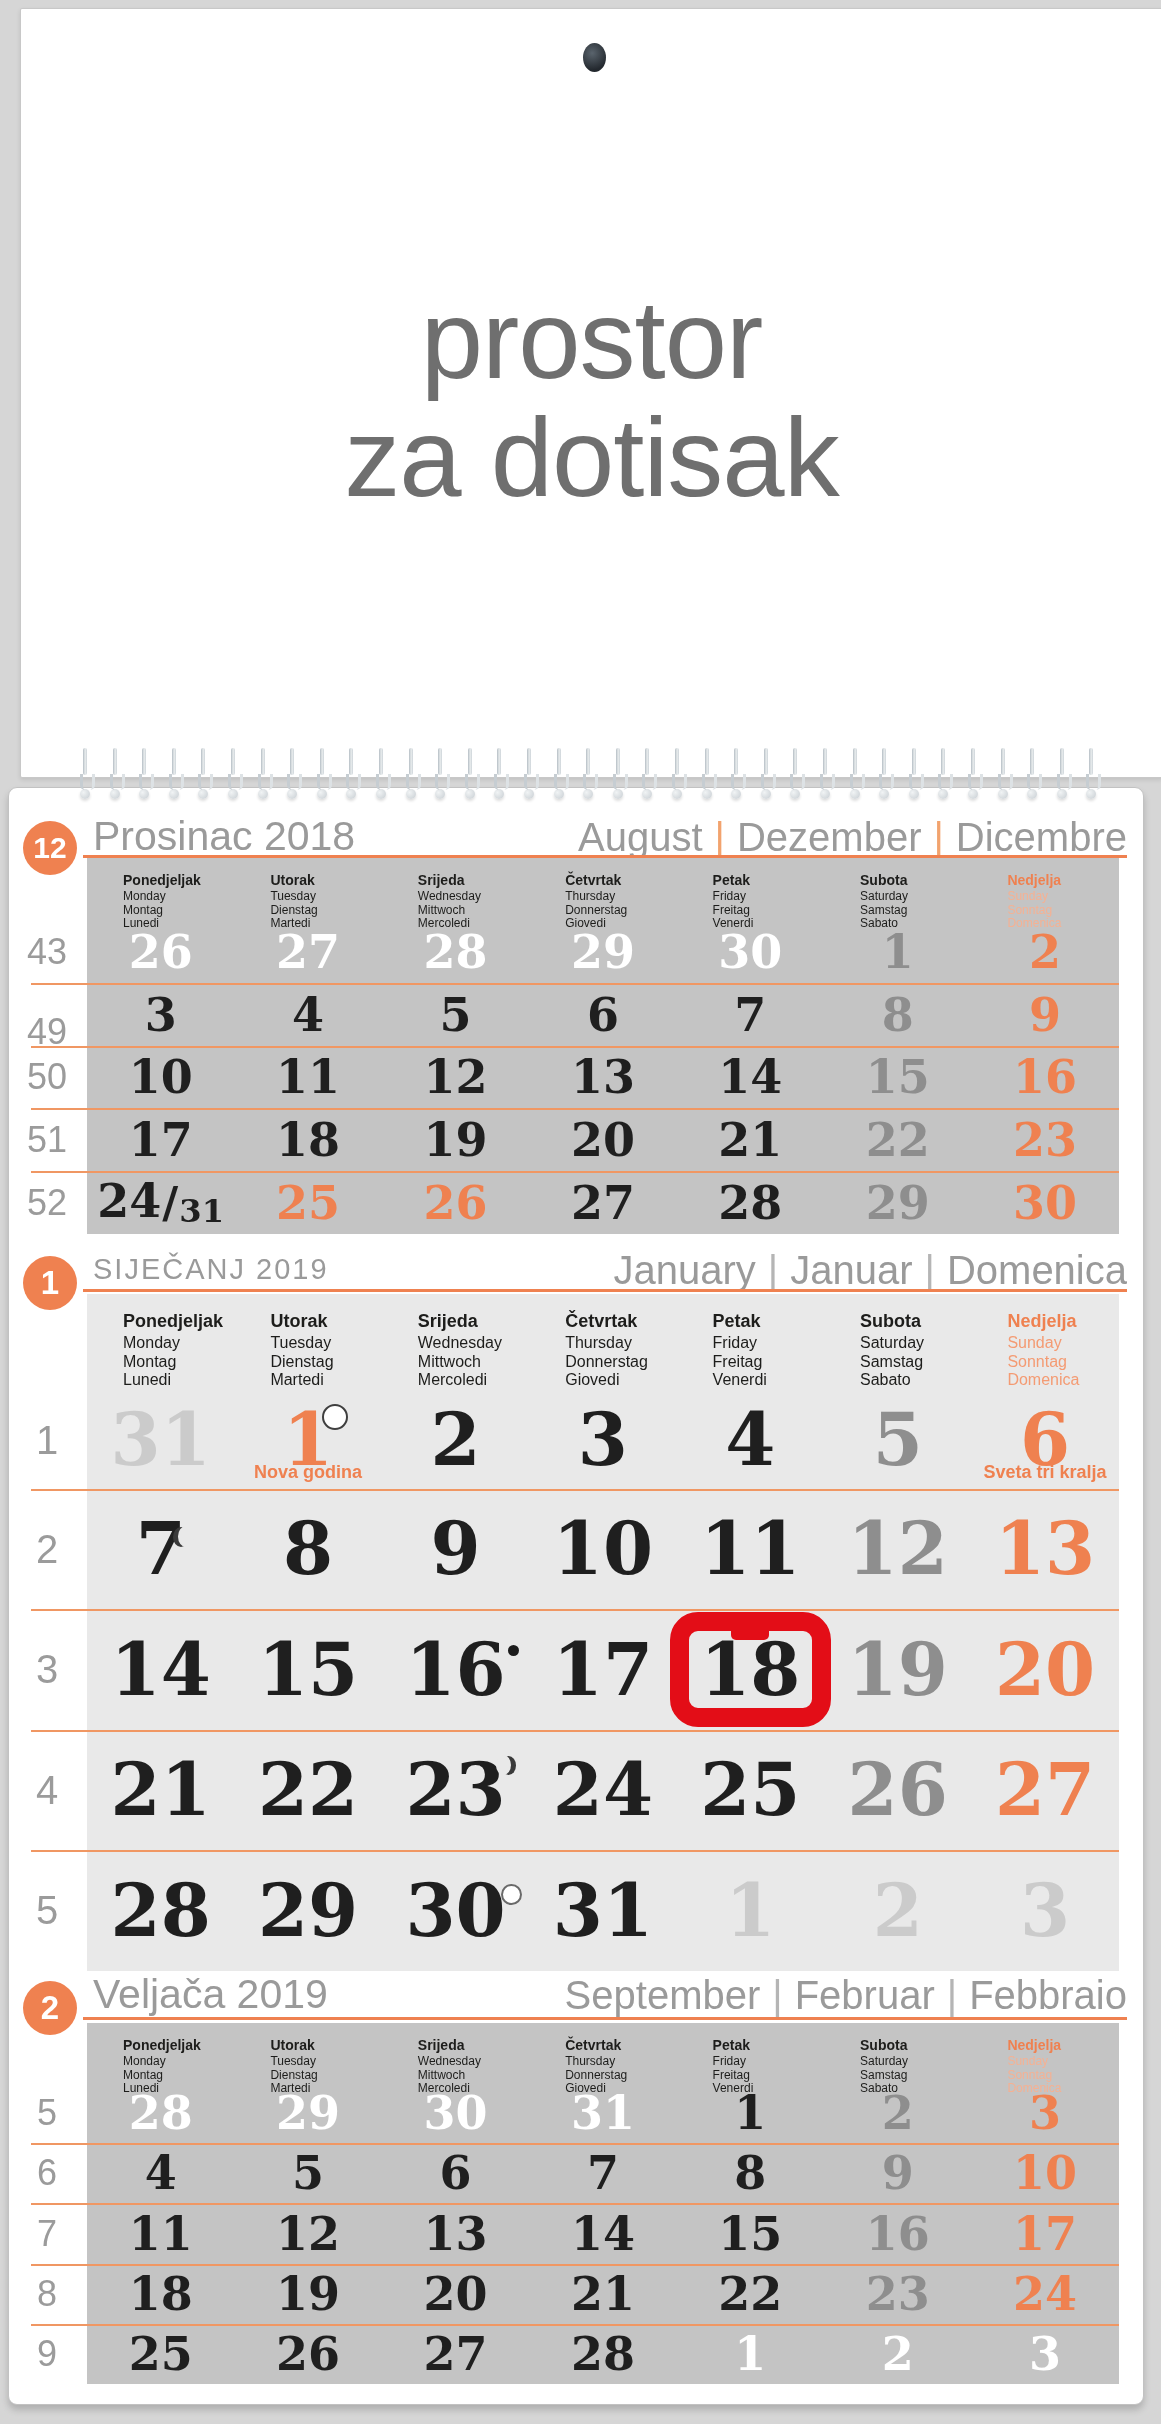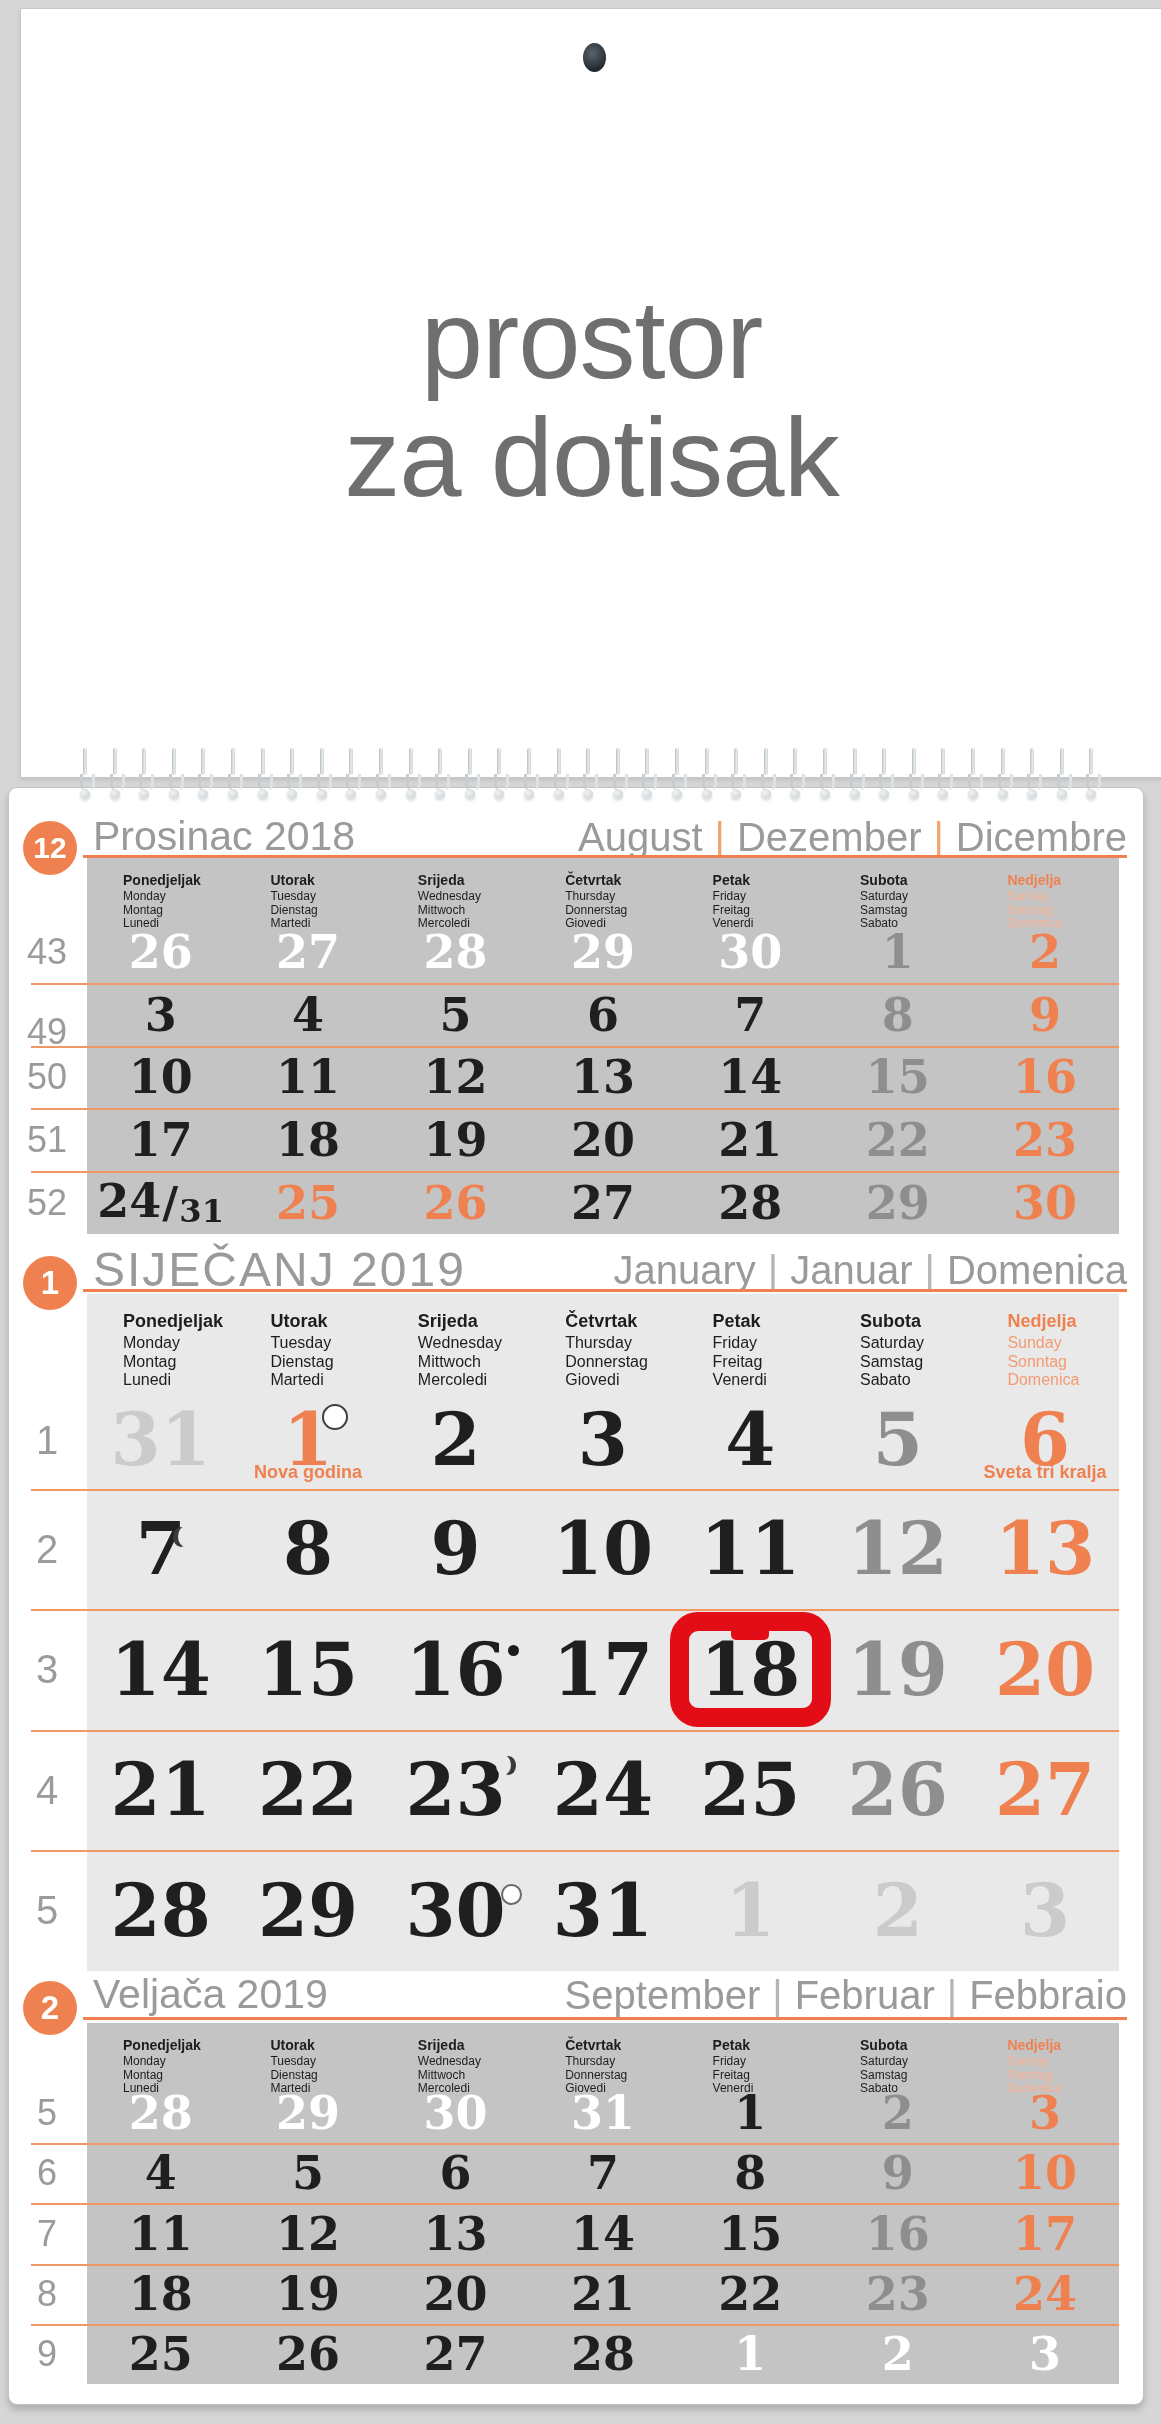--- a/index.html
+++ b/index.html
@@ -26,21 +26,21 @@
   .card{position:absolute;left:8px;top:787px;width:1134px;height:1616px;background:#fff;
         border:1px solid #c2c2c2;border-radius:9px;box-shadow:0 5px 7px rgba(0,0,0,.18);z-index:1;}
   .month{position:absolute;left:0;width:1134px;}
   .m0{top:25px;height:421px;}
   .m1{top:458px;height:725px;}
   .m2{top:1183px;height:413px;}
   .badge{position:absolute;left:14px;top:8px;width:54px;height:54px;border-radius:50%;background:#ef8150;
          color:#fff;display:flex;align-items:center;justify-content:center;font-weight:700;font-size:30px;z-index:3;}
   .m1 .badge,.m2 .badge{top:10px;font-size:33px;}
   .title{position:absolute;left:84px;top:3px;font-size:41px;line-height:41px;color:#9a9a9a;white-space:nowrap;}
-  .m1 .title{letter-spacing:2px;font-size:48px;}
+  .m1 .title{letter-spacing:2px;font-size:29px;}
   .trans{position:absolute;right:16px;top:4px;font-size:40px;line-height:41px;color:#9a9a9a;white-space:nowrap;}
   .sep{padding:0 12px;}
   .rule{position:absolute;left:74px;width:1044px;height:3px;background:#ef8150;z-index:2;}
   .m0 .rule{top:42px;} .m1 .rule{top:43px;} .m2 .rule{top:46px;}
   .grid{position:absolute;left:0;width:1134px;}
   .m0 .grid{top:45px;height:376px;} .m1 .grid{top:48px;height:677px;} .m2 .grid{top:52px;height:361px;}
   .gbg{position:absolute;left:78px;top:0;bottom:0;width:1032px;}
   .m0 .gbg,.m2 .gbg{background:#c4c4c4;} .m1 .gbg{background:#e9e9e9;}
   .hcell{position:absolute;width:148px;box-sizing:border-box;padding-left:36px;color:#1d1d1b;}
   .m0 .hcell,.m2 .hcell{top:15px;} .m1 .hcell{top:18px;}

